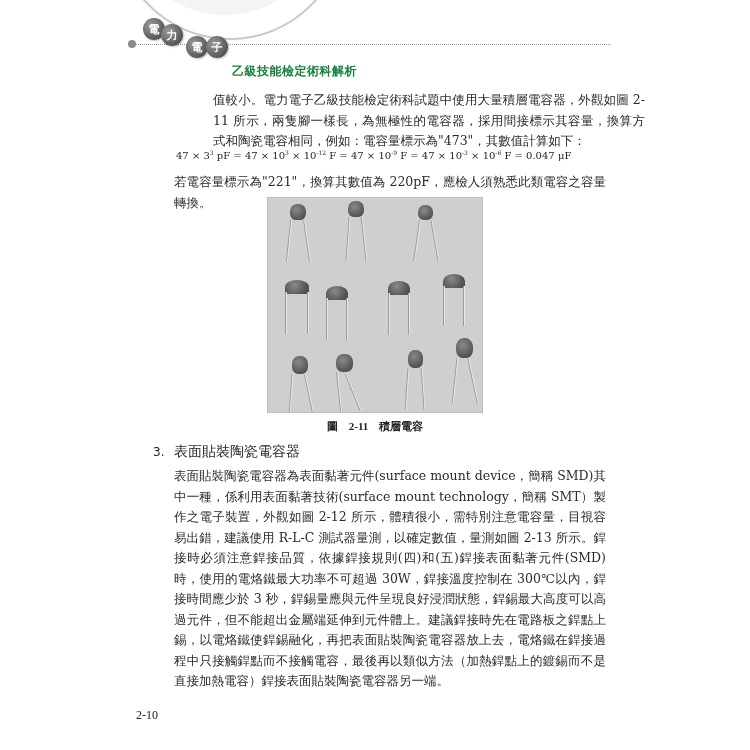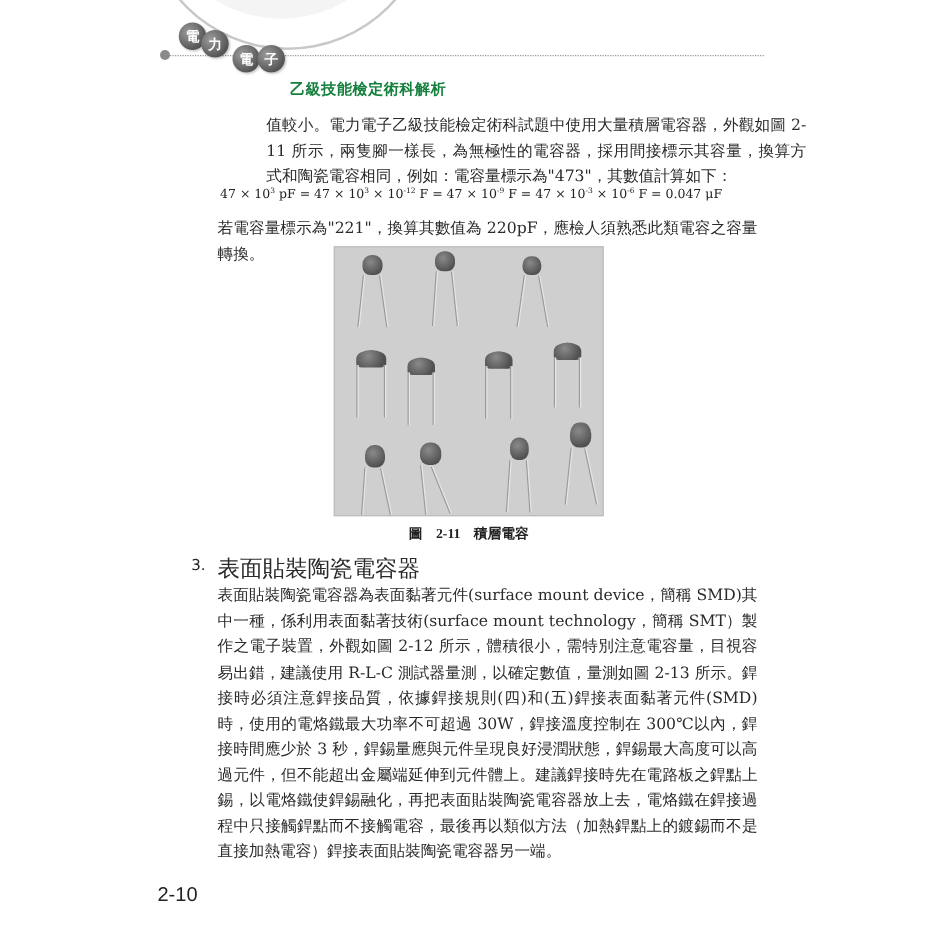--- a/index.html
+++ b/index.html
@@ -44,43 +44,43 @@
       position: absolute; left: 267px; top: 197px; width: 216px; height: 216px;
       background: #cfcfcf; border: 1px solid #bdbdbd; overflow: hidden;
     }
     .cap { position: absolute; }
     .cap-body { position: absolute; background: radial-gradient(circle at 40% 35%, #8a8a8a, #505050 75%); border-radius: 45% 45% 40% 40%; }
     .cap-lead { position: absolute; width: 2px; background: #e6e6e6; border-left: 1px solid #9a9a9a; }
 
     .fig-caption { position: absolute; left: 327px; top: 419px; font-family: Liberation Serif, serif; font-weight: bold; font-size: 11px; color: #222; word-spacing: 8px; }
 
     .section-num { position: absolute; left: 153px; top: 445px; font-family: "DejaVu Sans", sans-serif; font-size: 12px; }
-    .section-title { position: absolute; left: 174px; top: 443px; font-size: 18px; color: #2a2a2a; }
+    .section-title { position: absolute; left: 174px; top: 443px; font-size: 14px; color: #2a2a2a; }
 
-    .page-num { position: absolute; left: 126px; top: 708px; font-family: Liberation Sans, sans-serif; font-size: 16px; color: #222; }
+    .page-num { position: absolute; left: 136px; top: 708px; font-family: Liberation Serif, serif; font-size: 12px; color: #222; }
   </style>
 </head>
 <body>
 
 <div class="header">
   <div class="header-arc-inner"></div>
   <div class="header-arc"></div>
   <div class="header-dot"></div>
   <div class="header-line"></div>
   <div class="bubble" style="left:143px; top:18px;">電</div>
   <div class="bubble" style="left:161px; top:24px;">力</div>
   <div class="bubble" style="left:186px; top:36px;">電</div>
   <div class="bubble" style="left:206px; top:36px;">子</div>
   <div class="header-title">乙級技能檢定術科解析</div>
 </div>
 
 <p class="para" style="top:90px;margin-left:39px;">值較小。電力電子乙級技能檢定術科試題中使用大量積層電容器，外觀如圖 2-11 所示，兩隻腳一樣長，為無極性的電容器，採用間接標示其容量，換算方式和陶瓷電容相同，例如：電容量標示為"473"，其數值計算如下：</p>
 
 <div class="formula">
-  <span>47 × 10</span><sup>3</sup><span> pF = 47 × 10</span><sup>3</sup><span> × 10</span><sup>-12</sup><span> F = 47 × 10</span><sup>-9</sup><span> F = 47 × 10</span><sup>-3</sup><span> × 10</span><sup>-6</sup><span> F = 0.047 μF</span>
+  <span>47 × 3</span><sup>3</sup><span> pF = 47 × 10</span><sup>3</sup><span> × 10</span><sup>-12</sup><span> F = 47 × 10</span><sup>-9</sup><span> F = 47 × 10</span><sup>-3</sup><span> × 10</span><sup>-6</sup><span> F = 0.047 μF</span>
 </div>
 
 <p class="para" style="top:172px;">若電容量標示為"221"，換算其數值為 220pF，應檢人須熟悉此類電容之容量轉換。</p>
 
 <div class="photo" title="photo of multilayer ceramic capacitors">
 
   <div class="cap" style="left:22px; top:6px;">
     <div class="cap-body" style="left:0; top:0; width:16px; height:16px;"></div>
     <div class="cap-lead" style="left:-2px; top:16px; height:42px; transform:rotate(6deg);"></div>
     <div class="cap-lead" style="left:16px; top:16px; height:42px; transform:rotate(-8deg);"></div>

